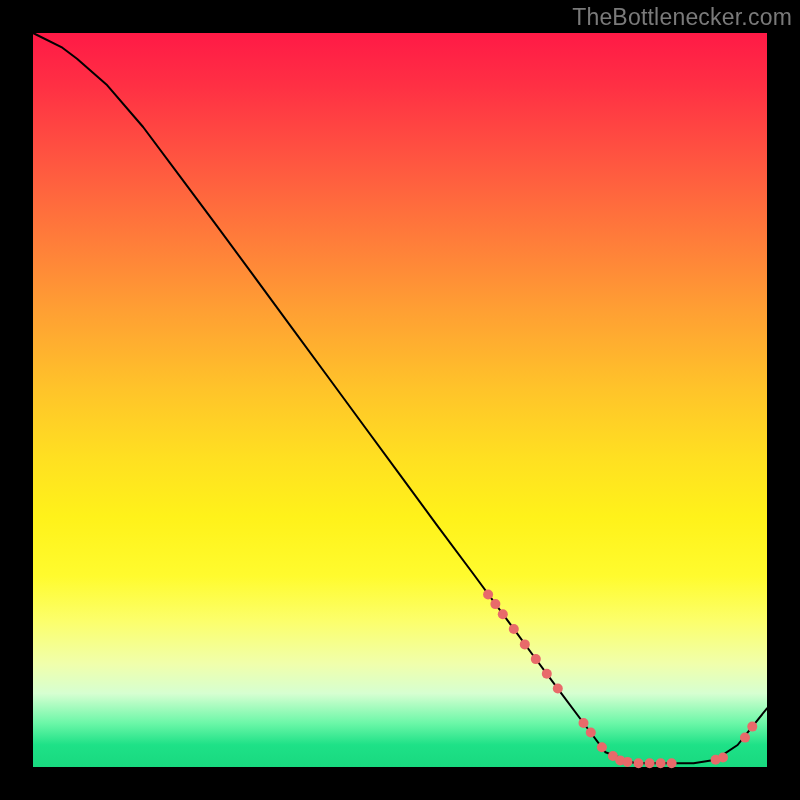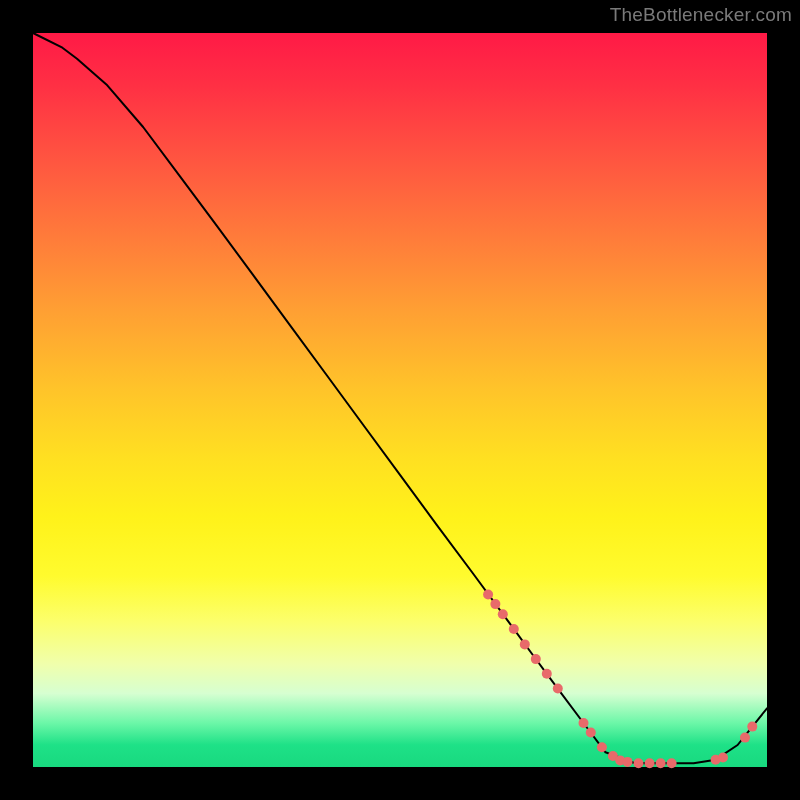--- a/index.html
+++ b/index.html
@@ -9,21 +9,21 @@
     height: 800px;
     background: #000;
     position: relative;
   }
   .attribution {
     position: absolute;
     top: 4px;
     right: 8px;
     color: #7a7a7a;
     font-family: Arial, Helvetica, sans-serif;
-    font-size: 19px;
+    font-size: 23px;
     font-weight: 500;
     letter-spacing: 0.2px;
   }
   .plot {
     position: absolute;
     left: 33px;
     top: 33px;
     width: 734px;
     height: 734px;
     background: linear-gradient(to bottom,

